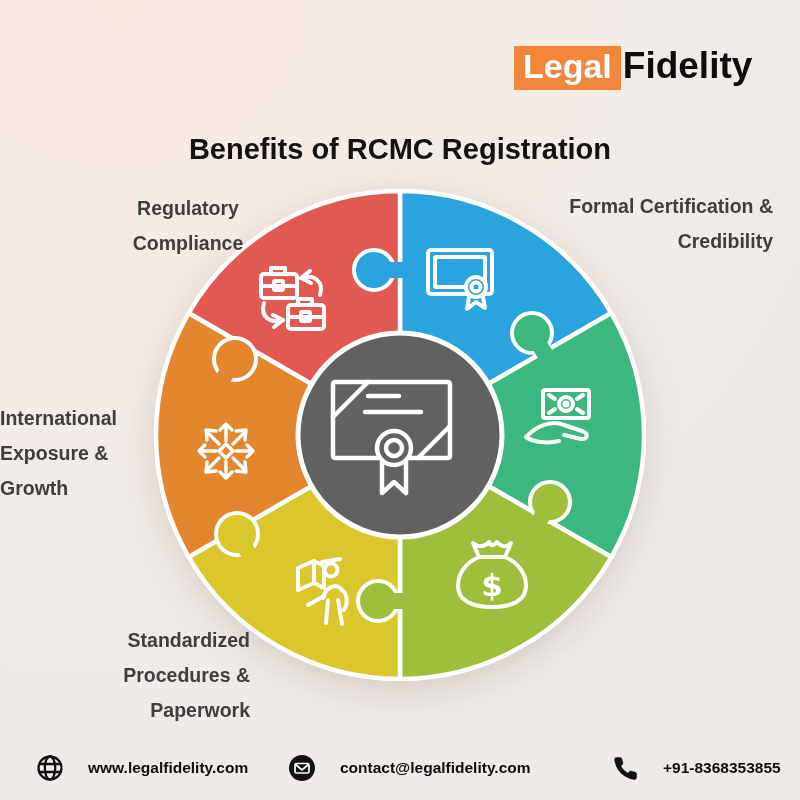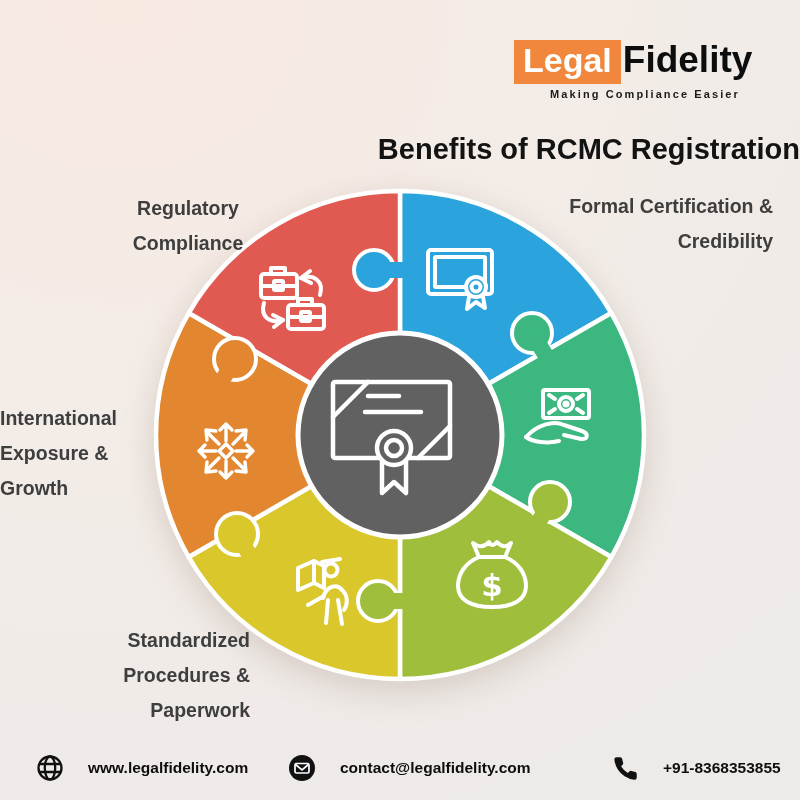--- a/index.html
+++ b/index.html
@@ -2,27 +2,27 @@
 <html><head>
 <meta charset="utf-8">
 <style>
   html,body{margin:0;padding:0;}
   .canvas{
     position:relative;width:800px;height:800px;overflow:hidden;
     background:radial-gradient(120% 110% at 15% 0%, #f8e9e1 0%, #f3ece7 45%, #eeeae8 100%);
     font-family:"Liberation Sans", sans-serif;
   }
   
-  .logo{position:absolute;top:40px;left:514px;width:272px;}
+  .logo{position:absolute;top:46px;left:514px;width:272px;}
   .logo-row{display:flex;align-items:baseline;}
   .logo-box{background:#F0873C;color:#fff;font-size:34px;font-weight:bold;padding:2px 9px 6px 9px;line-height:36px;}
   .logo-rest{color:#0d0d0d;font-size:37px;font-weight:bold;margin-left:2px;line-height:38px;}
   .tagline{margin-top:4px;width:262px;text-align:center;font-size:11px;font-weight:bold;letter-spacing:2.1px;color:#1b1b1b;}
   
-  .title{position:absolute;top:133px;left:0;width:800px;text-align:right;
+  .title{position:absolute;top:133px;left:0;width:800px;text-align:center;
          font-size:29px;font-weight:bold;color:#131313;}
   
   .wheel{position:absolute;left:0;top:0;filter:drop-shadow(0 10px 16px rgba(120,90,70,.22));}
   
   .seg-label{position:absolute;font-weight:bold;font-size:19.5px;line-height:35px;color:#3e3e3e;white-space:pre-line;}
   .lbl-formal{left:533px;top:189px;width:240px;text-align:right;}
   .lbl-access{left:646px;top:401px;width:150px;text-align:left;}
   .lbl-eligibility{left:538px;top:625px;width:250px;text-align:left;}
   .lbl-standardized{left:30px;top:623px;width:220px;text-align:right;}
   .lbl-international{left:0px;top:401px;width:141px;}
@@ -35,21 +35,20 @@
 </head>
 <body>
 
 <div class="canvas">
 
   <div class="logo">
     <div class="logo-row">
       <span class="logo-box">Legal</span>
       <span class="logo-rest">Fidelity</span>
     </div>
-    <div class="tagline">Making Compliance Easier</div>
   </div>
 
   <div class="title">Benefits of RCMC Registration</div>
 
   <svg class="wheel" width="800" height="800" viewBox="0 0 800 800">
 
     <g stroke="#ffffff" stroke-width="4.5" stroke-linejoin="round">
       <path d="M400,435 L400,191 A244,244 0 0 1 611.3,313 Z" fill="#2BA3DC"></path>
       <path d="M400,435 L611.3,313 A244,244 0 0 1 611.3,557 Z" fill="#3BB77F"></path>
       <path d="M400,435 L611.3,557 A244,244 0 0 1 400,679 Z" fill="#9FBE3B"></path>

